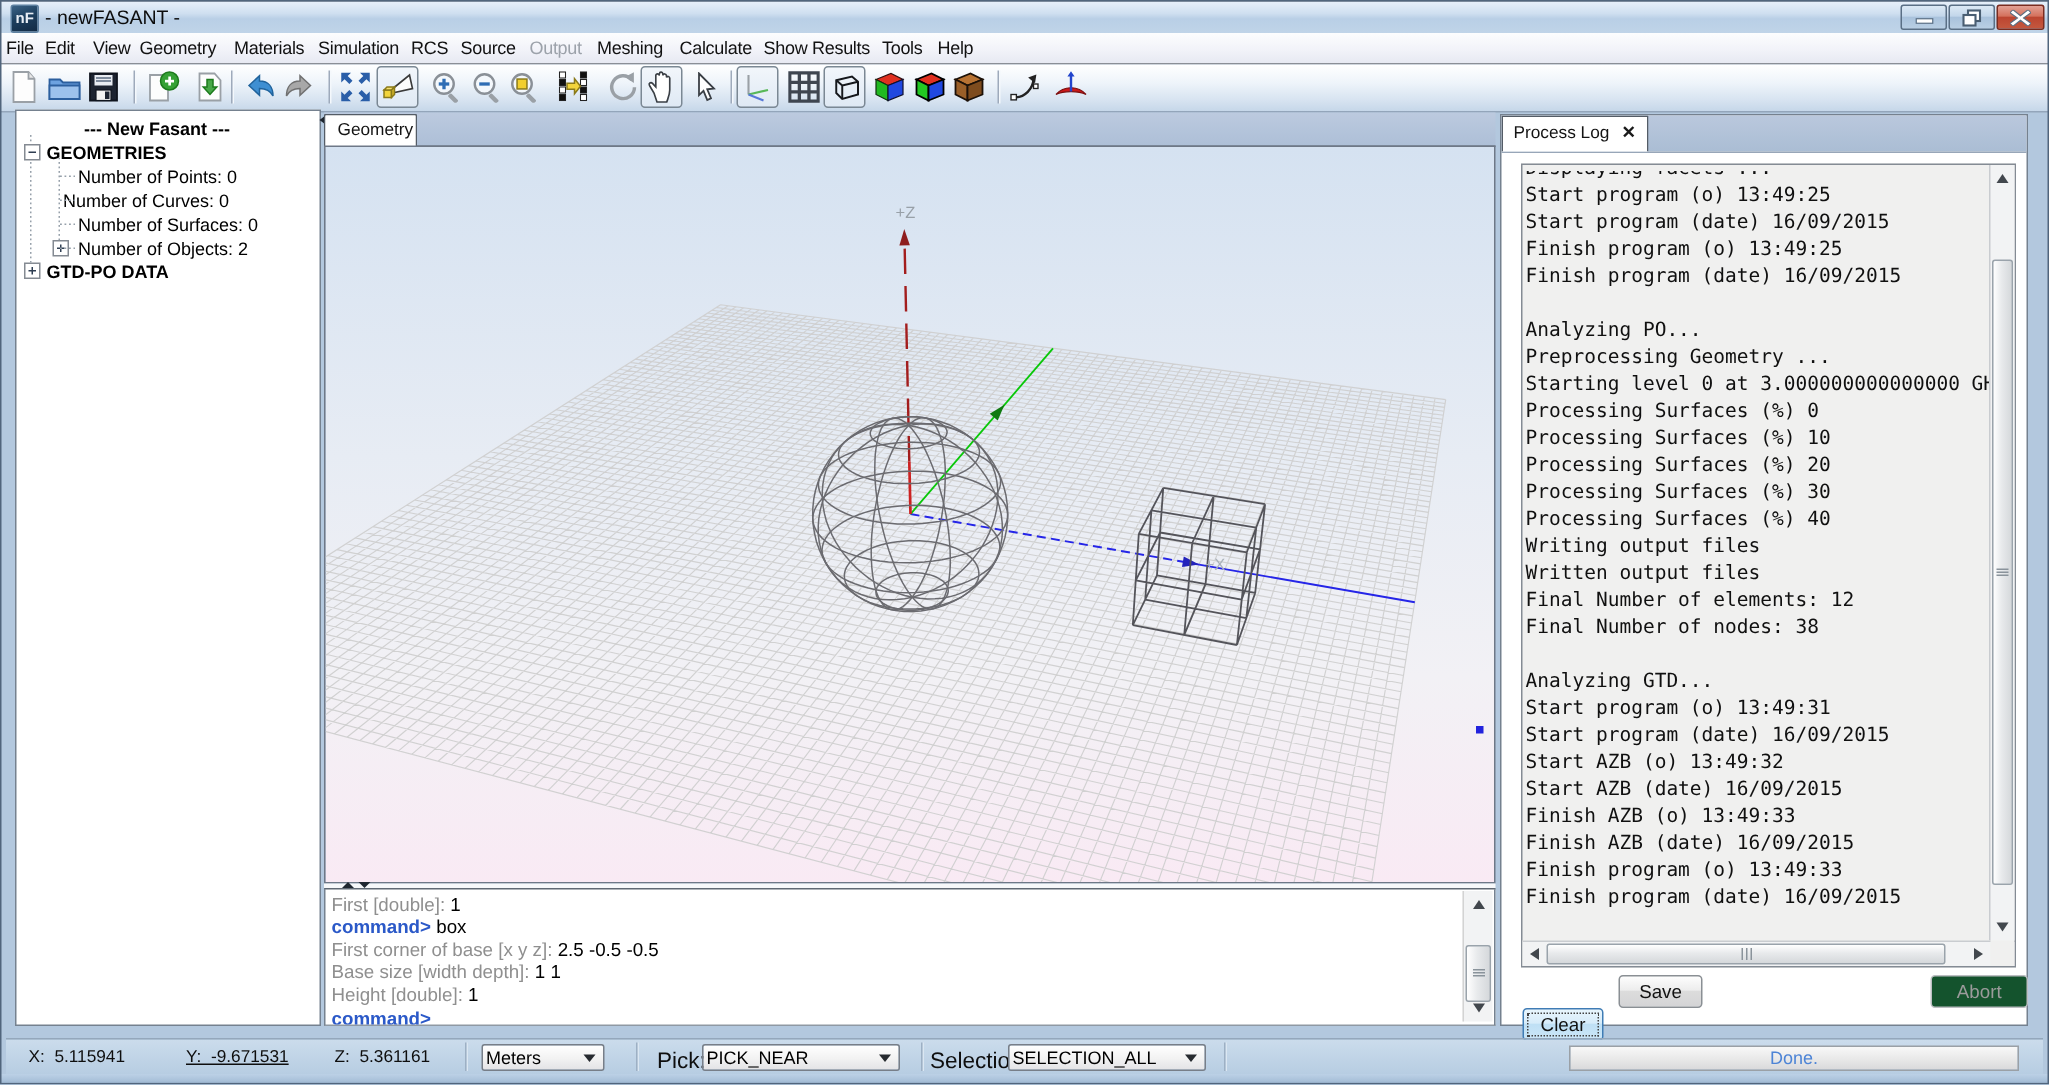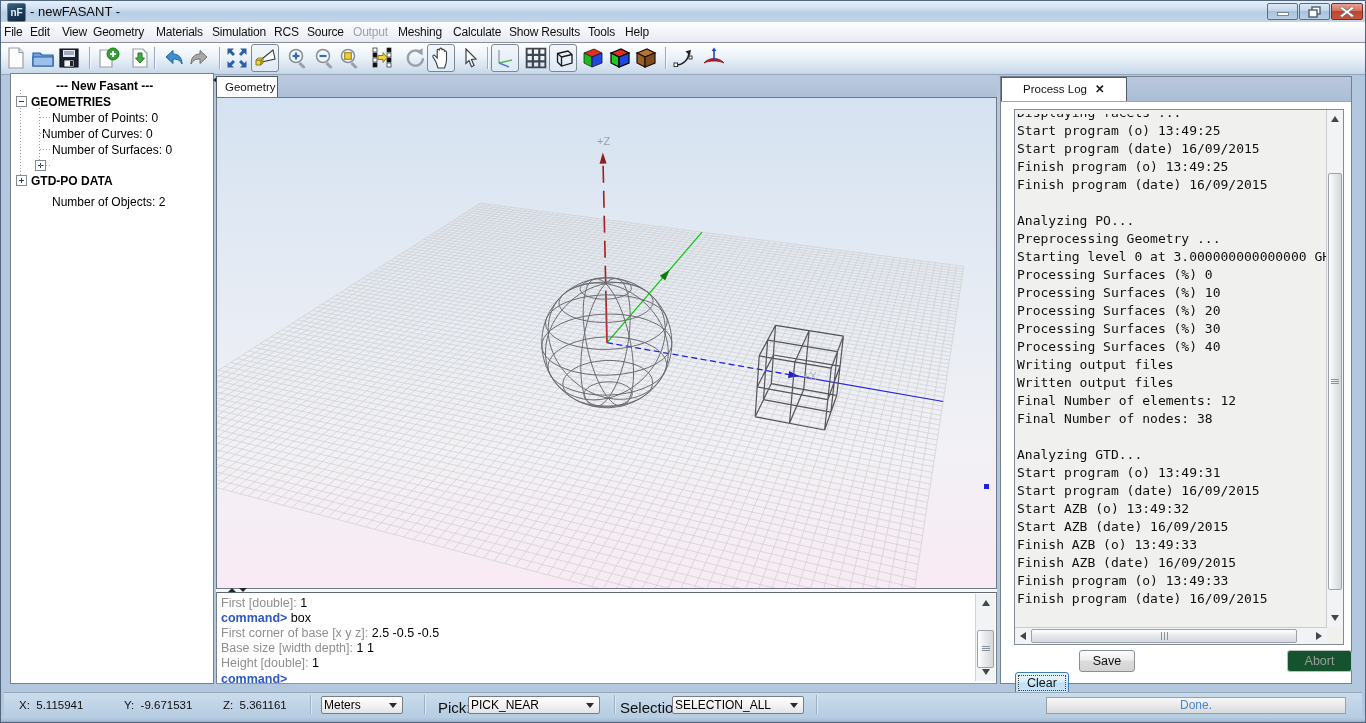--- a/index.html
+++ b/index.html
@@ -72,21 +72,21 @@
   .sb-thumb.h { background:linear-gradient(180deg,#ffffff 0%,#e8eaec 45%,#d5d8db 100%); }
   .grip { position:absolute; }
   .grip i { display:block; width:8px; height:1px; background:#8a939b; margin:1px 0; }
   .grip.h { display:flex; }
   .grip.h i { width:1px; height:8px; margin:0 1px; }
   .arrow { position:absolute; width:0; height:0; }
   
   #rpanel { left:1000px; top:76px; width:350px; height:606px; }
   #rtabstrip { position:absolute; left:0; top:0; width:100%; height:24px;
     background:linear-gradient(180deg,#bac8dd 0%,#aabdd4 100%); border-bottom:1px solid #98a6b8; }
-  #tab-processlog { left:0px; top:0px; height:23px; padding:0 21px; line-height:22px; font-size:11.5px; }
+  #tab-processlog { left:0px; top:0px; height:23px; padding:0 7px; line-height:22px; font-size:11.5px; }
   #tab-processlog .close-x { display:inline-block; margin-left:8px; font-weight:bold; font-size:11.5px; color:#1a1a1a; }
   #plog { position:absolute; left:13px; top:32px; width:328px; height:534px; border:1px solid #848b94; background:#f0f0ef; }
   #plog-textclip { position:absolute; left:0; top:4px; width:311px; height:513px; overflow:hidden; }
   #plog-text { position:absolute; left:2px; top:-10.5px; font-family:"DejaVu Sans Mono", monospace;
     font-size:13px; line-height:18px; color:#101010; white-space:pre; }
   #plog-vsb { left:311px; top:0; width:16px; height:517px; border-left:1px solid #c9ccd0; }
   #plog-hsb { left:0px; top:517px; width:312px; height:16px; border-top:1px solid #c9ccd0; }
   #plog-corner { position:absolute; left:312px; top:518px; width:16px; height:16px; background:#f0f0ef; }
   .rbtn { position:absolute; top:573px; height:20px; border:1px solid #8a8f94; border-radius:3px;
     background:linear-gradient(180deg,#fdfdfd 0%,#ededed 45%,#dcdcdc 50%,#d4d4d6 100%);
@@ -397,21 +397,21 @@
       <div class="trow" style="top: 21px; left: 20px;"><b>GEOMETRIES</b></div>
       <div class="expander" style="left: 5px; top: 22px;">
         <div class="h"></div>
       </div>
       <div class="trow" style="top: 37px; left: 41px;">Number of Points: 0</div>
       <div class="doth" style="left: 29px; top: 43px; width: 10px;"></div>
       <div class="trow" style="top: 53px; left: 31px;">Number of Curves: 0</div>
       <div class="doth" style="left: 29px; top: 59px; width: 10px;"></div>
       <div class="trow" style="top: 69px; left: 41px;">Number of Surfaces: 0</div>
       <div class="doth" style="left: 29px; top: 75px; width: 10px;"></div>
-      <div class="trow" style="top: 85px; left: 41px; margin-top: 36px;">Number of Objects: 2</div>
+      <div class="trow" style="top: 85px; left: 41px;">Number of Objects: 2</div>
       <div class="expander" style="left: 24px; top: 86px;">
         <div class="h"></div>
         <div class="v"></div>
       </div>
       <div class="doth" style="left: 29px; top: 91px; width: 10px;"></div>
       <div class="trow" style="top: 100px; left: 20px;"><b>GTD-PO DATA</b></div>
       <div class="expander" style="left: 5px; top: 101px;">
         <div class="h"></div>
         <div class="v"></div>
       </div>
@@ -547,21 +547,21 @@
         <span>Save</span>
       </div>
       <div class="rbtn disabled" style="left: 286px; width: 63px;">
         <span>Abort</span>
       </div>
     </div>
 
   <div id="statusbar">
     <div id="coords">
         <div class="scoord" style="left: 15px;">X:  5.115941</div>
-        <div class="scoord" style="left: 120px;">Y:  -9.671531</div>
+        <div class="scoord" style="left: 120px; text-decoration: underline;">Y:  -9.671531</div>
         <div class="scoord" style="left: 219px;">Z:  5.361161</div>
       </div>
     <div id="combos"></div>
     <div id="progress">
         <span>Done.</span>
       </div>
   <div class="sb-sep" style="left: 306px;"></div>
       <div class="sb-sep" style="left: 420px;"></div>
       <div class="sb-sep" style="left: 610px;"></div>
       <div class="sb-sep" style="left: 812px;"></div>

